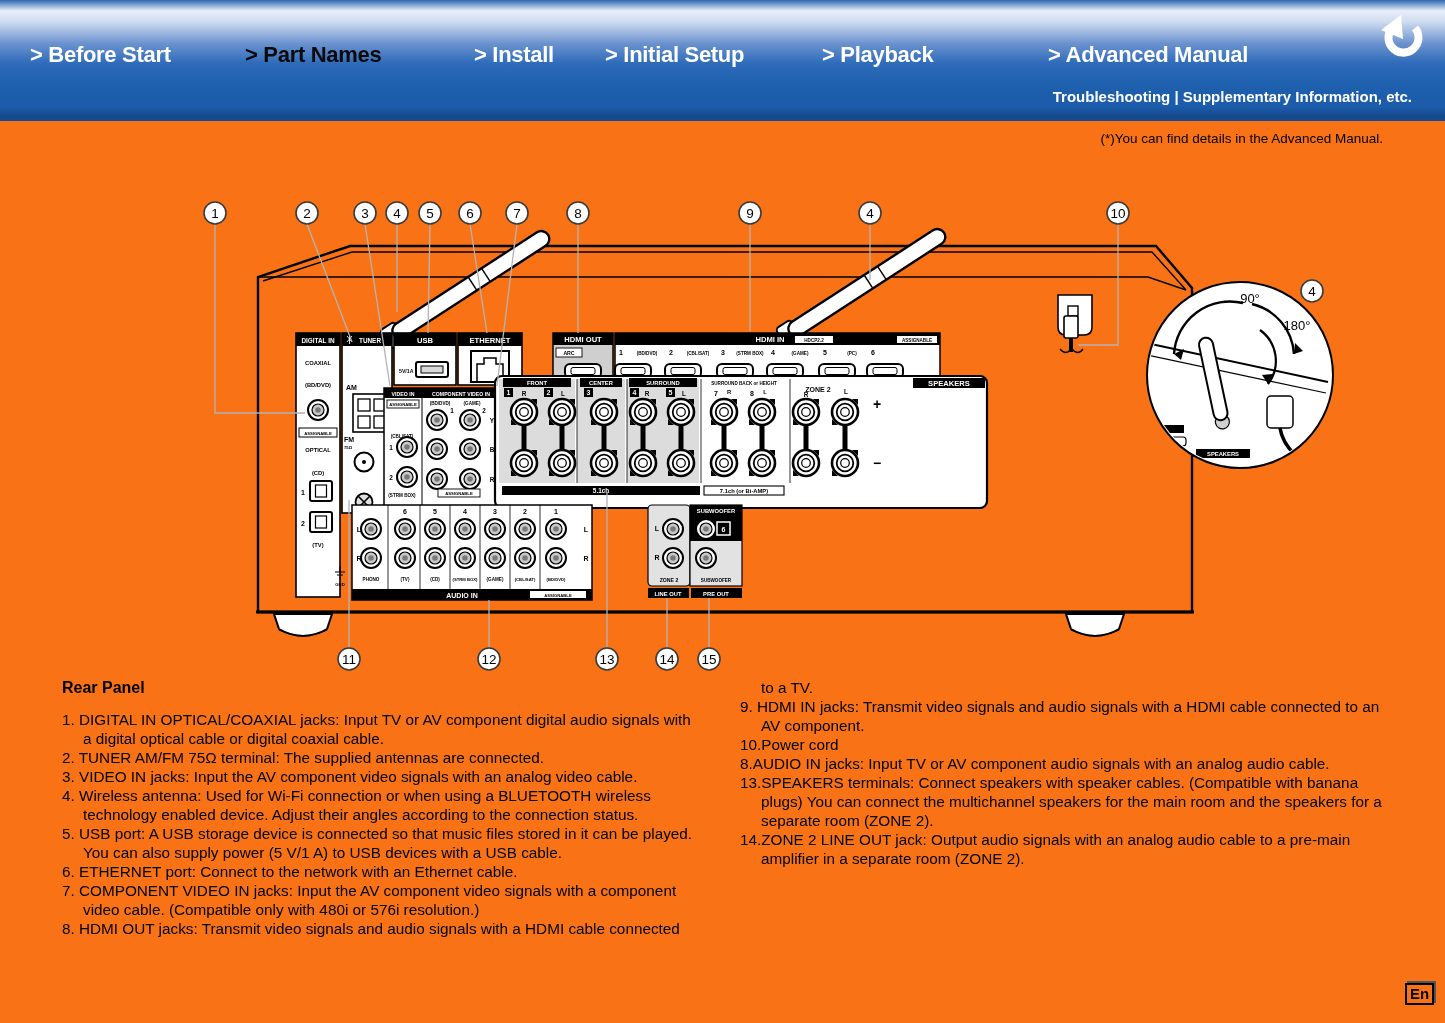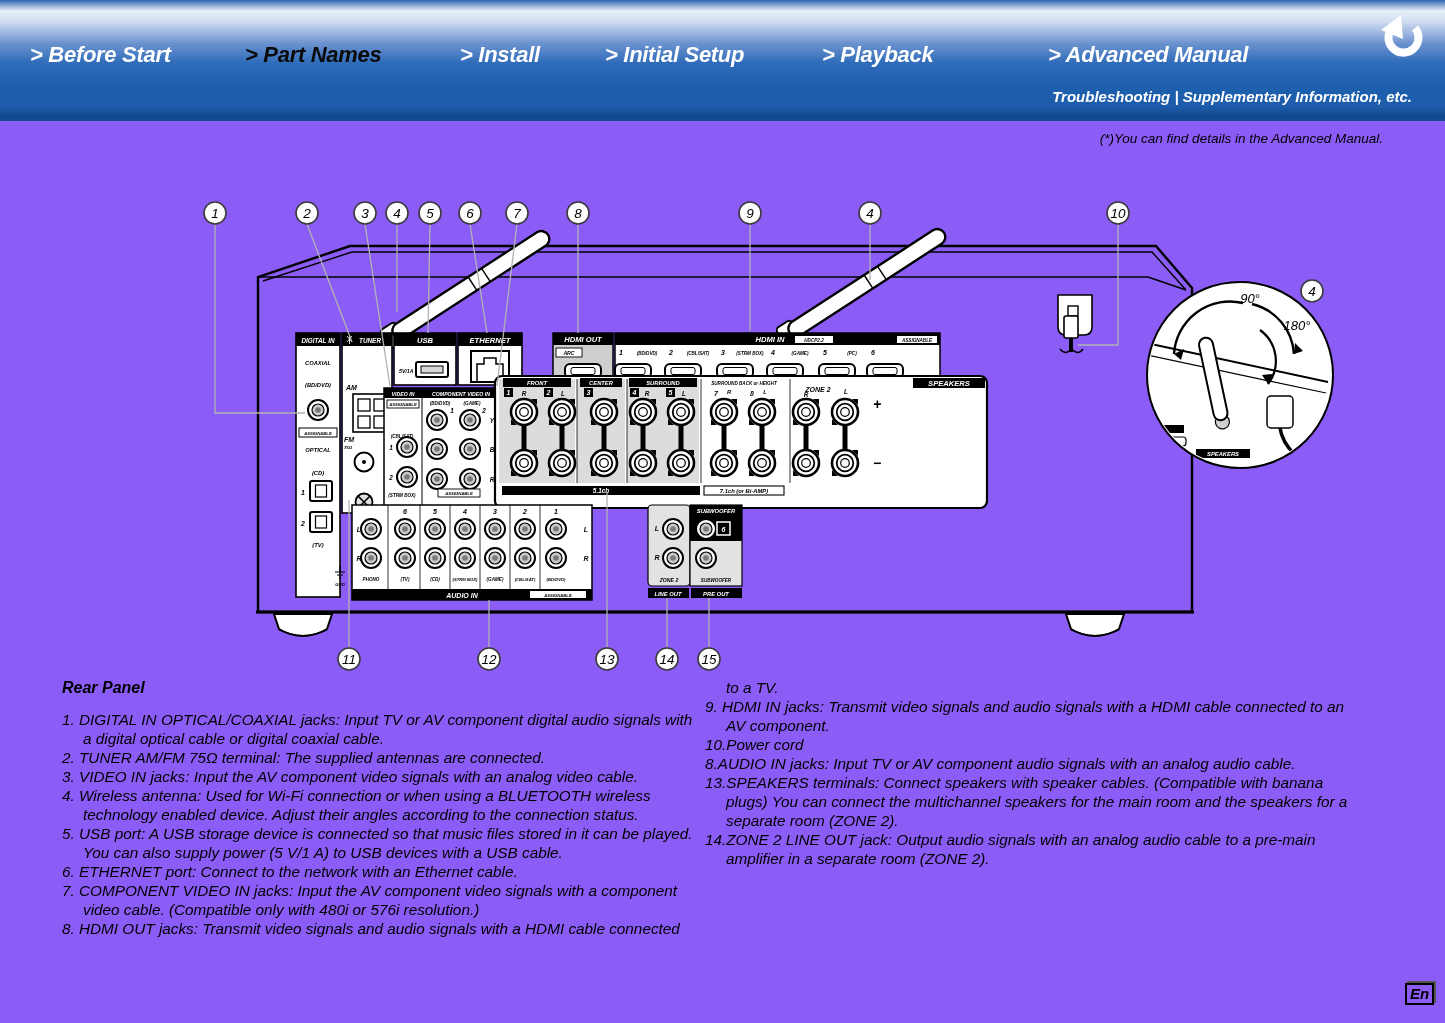--- a/index.html
+++ b/index.html
@@ -1,17 +1,17 @@
 <!DOCTYPE html>
 <html><head>
 <meta charset="utf-8">
 <style>
   html,body{margin:0;padding:0;background:#fff;}
-  #page{position:relative;width:1445px;height:1023px;background:#8b5cf6;overflow:hidden;
-        font-family:"Liberation Sans",sans-serif;font-style:italic;}
+  #page{position:relative;width:1445px;height:1023px;background:#f97316;overflow:hidden;
+        font-family:"Liberation Sans",sans-serif;}
   
   .topbar{position:absolute;left:0;top:0;width:1445px;height:121px;
     background:linear-gradient(180deg,#2e66b0 0%,#e9eff9 9%,#cfdcf0 18%,#6b92cf 36%,
                #2f6cba 52%,#1e60ae 70%,#1c5caa 88%,#15498e 96%,#144a8e 100%);}
   .nav-item{position:absolute;top:42px;font-size:22px;font-weight:bold;color:#fff;
     letter-spacing:-0.3px;white-space:nowrap;cursor:pointer;}
   .nav-item.active{color:#0a0a0a;}
   .subnav{position:absolute;top:88px;right:33px;font-size:15px;font-weight:bold;color:#fff;}
   .backicon{position:absolute;top:14px;right:20px;}
   .note{position:absolute;top:131px;right:62px;font-size:13.5px;color:#000;text-align:right;}
@@ -26,39 +26,39 @@
   .f12{font-size:14px;font-weight:bold;}
   .deg{font-size:13px;}
   .co{font-size:13.5px;}
   .ts{text-anchor:start;}
   .ln{stroke:#000;fill:none;}
   .lead{stroke:#b3b3b3;stroke-width:1.3;fill:none;}
   .callout circle{fill:#fff;stroke:#3a3a3a;stroke-width:1.6;}
   
   .col{position:absolute;top:678px;font-size:15.3px;line-height:19px;color:#000;}
   .col.left{left:62px;width:640px;}
-  .col.right{left:705px;width:655px;}
+  .col.right{left:740px;width:655px;}
   .rp-head{font-size:16px;font-weight:bold;margin:0 0 13px 0;}
   .item{padding-left:21px;text-indent:-21px;}
   .item.cont{text-indent:0;}
   
   .footer{position:absolute;left:1364px;top:982px;display:flex;align-items:center;padding-left:41px;}
   .enbox{display:inline-block;border:2px solid #000;box-shadow:2px -2px 0 0 #555;
     font-size:15px;font-weight:bold;padding:0 3px;line-height:18px;}
   .pageno{font-size:20px;font-weight:bold;margin-left:16px;}
 </style>
 </head>
 <body>
 
 <div id="page">
 
   <div class="topbar">
     <span class="nav-item" style="left:30px">&gt; Before Start</span>
     <span class="nav-item active" style="left:245px">&gt; Part Names</span>
-    <span class="nav-item" style="left:460px">&gt; Install</span>
+    <span class="nav-item" style="left:474px">&gt; Install</span>
     <span class="nav-item" style="left:605px">&gt; Initial Setup</span>
     <span class="nav-item" style="left:822px">&gt; Playback</span>
     <span class="nav-item" style="left:1048px">&gt; Advanced Manual</span>
     <span class="subnav">Troubleshooting | Supplementary Information, etc.</span>
     <svg class="backicon" width="54" height="50" viewBox="0 0 54 50">
       <path d="M44 14 A15 15 0 1 1 23 12" fill="none" stroke="#fff" stroke-width="8"></path>
       <path d="M30 1 L10 16 L32 25 Z" fill="#fff"></path>
     </svg>
   </div>
 

